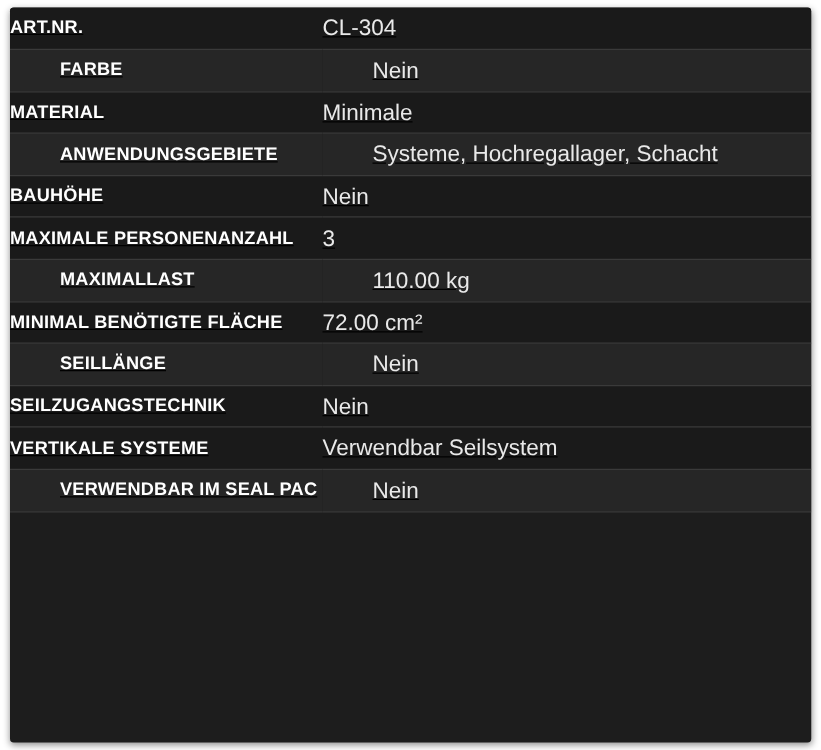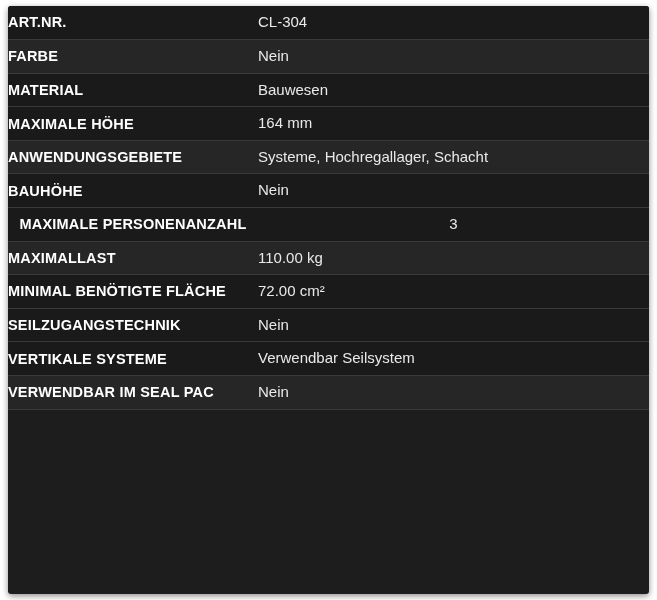--- a/index.html
+++ b/index.html
@@ -21,20 +21,21 @@
     height: 588px;
     background: #1d1d1d;
     border-radius: 3px;
     box-shadow: 0 2px 6px rgba(0,0,0,0.45);
     overflow: hidden;
   }
   table.spec-table {
     width: 100%;
     border-collapse: collapse;
     table-layout: fixed;
+    text-decoration: underline;
   }
   table.spec-table tr {
     height: 33.6px;
   }
   table.spec-table td {
     vertical-align: middle;
     padding: 4px 0 4px 0;
     border-bottom: 1px solid #3a3a3a;
   }
   td.label {
@@ -43,58 +44,54 @@
     padding-right: 8px;
     color: #ffffff;
     font-weight: bold;
     font-size: 14.5px;
     letter-spacing: 0.2px;
     text-transform: uppercase;
     line-height: 1.25;
   }
   td.value {
     color: #e9e9e9;
-    font-size: 15px;
+    font-size: 18px;
     font-weight: normal;
     padding-left: 2px;
     padding-right: 10px;
     line-height: 1.25;
   }
   tr.row-odd td {
     background: #1a1a1a;
   }
   tr.row-even td {
     background: #262626;
+    padding-left: 40px;
   }
   tr.tall {
     height: 56px;
-    text-align: center;
   }
 </style>
 </head>
 <body>
 
 <div class="spec-panel">
   <table class="spec-table">
     <tbody>
       <tr class="row-odd">
         <td class="label">Art.Nr.</td>
         <td class="value">CL-304</td>
       </tr>
       <tr class="row-even">
         <td class="label">Farbe</td>
         <td class="value">Nein</td>
       </tr>
       <tr class="row-odd">
         <td class="label">Material</td>
-        <td class="value">Bauwesen</td>
-      </tr>
-      <tr class="row-odd">
-        <td class="label">Maximale Höhe</td>
-        <td class="value">164 mm</td>
+        <td class="value">Minimale</td>
       </tr>
       <tr class="row-even">
         <td class="label">Anwendungsgebiete</td>
         <td class="value">Systeme, Hochregallager, Schacht</td>
       </tr>
       <tr class="row-odd">
         <td class="label">Bauhöhe</td>
         <td class="value">Nein</td>
       </tr>
       <tr class="row-odd tall">
@@ -102,20 +99,24 @@
         <td class="value">3</td>
       </tr>
       <tr class="row-even">
         <td class="label">Maximallast</td>
         <td class="value">110.00 kg</td>
       </tr>
       <tr class="row-odd">
         <td class="label">Minimal benötigte Fläche</td>
         <td class="value">72.00 cm²</td>
       </tr>
+      <tr class="row-even">
+        <td class="label">Seillänge</td>
+        <td class="value">Nein</td>
+      </tr>
       <tr class="row-odd">
         <td class="label">Seilzugangstechnik</td>
         <td class="value">Nein</td>
       </tr>
       <tr class="row-odd">
         <td class="label">Vertikale Systeme</td>
         <td class="value">Verwendbar Seilsystem</td>
       </tr>
       <tr class="row-even">
         <td class="label">Verwendbar im Seal Pac</td>

